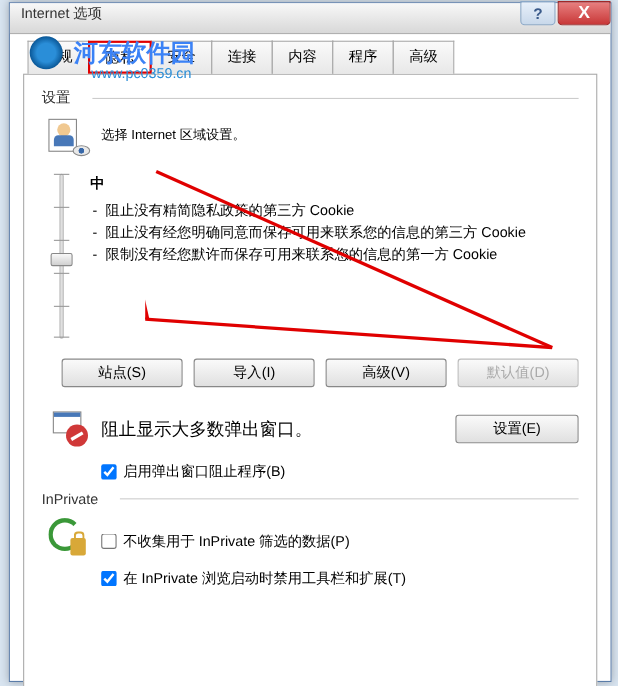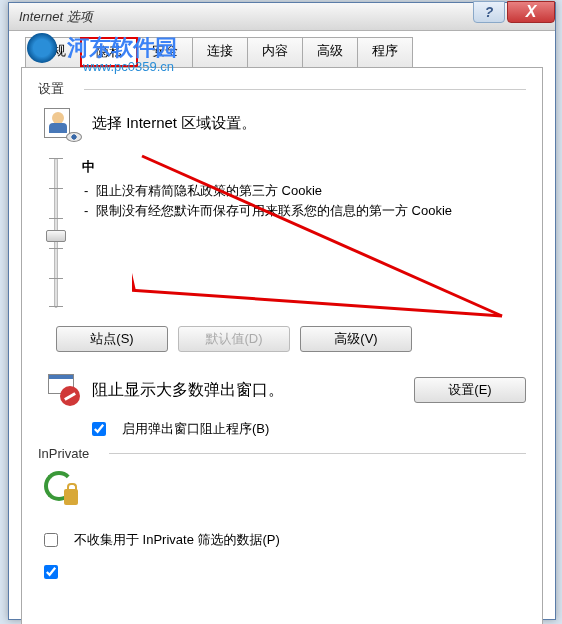--- a/index.html
+++ b/index.html
@@ -1,20 +1,20 @@
 <!DOCTYPE html>
 <html><head>
 <meta charset="utf-8">
 <style>
 * { margin: 0; padding: 0; box-sizing: border-box; font-family: "Microsoft YaHei", "SimSun", Tahoma, sans-serif; }
 body { background: #d8e4f0; width: 562px; height: 624px; position: relative; overflow: hidden; }
 
 .window { position: absolute; left: 8px; top: 2px; width: 548px; height: 618px; background: #fff; border: 1px solid #5a7ca8; box-shadow: 0 0 8px rgba(0,0,0,0.3); }
 
-.titlebar { height: 28px; background: linear-gradient(to bottom, #f8f8f8 0%, #e8e8e8 50%, #d8d8d8 100%); border-bottom: 1px solid #b0b0b0; display: flex; align-items: center; padding-left: 10px; position: relative; font-style: italic; }
+.titlebar { height: 28px; background: linear-gradient(to bottom, #f8f8f8 0%, #e8e8e8 50%, #d8d8d8 100%); border-bottom: 1px solid #b0b0b0; display: flex; padding-left: 10px; position: relative; }
 .titlebar-text { font-size: 13px; color: #333; }
 .titlebar-buttons { position: absolute; right: 0; top: -2px; display: flex; }
 .help-btn { width: 32px; height: 22px; background: linear-gradient(to bottom, #e8f0fa, #c8d8ea); border: 1px solid #8aa8c8; border-radius: 0 0 4px 4px; display: flex; align-items: center; justify-content: center; font-size: 14px; font-weight: bold; color: #3a5a8a; margin-right: 2px; }
 .close-btn { width: 48px; height: 22px; background: linear-gradient(to bottom, #e88080, #c83838); border: 1px solid #a02828; border-radius: 0 0 4px 4px; display: flex; align-items: center; justify-content: center; color: #fff; font-size: 16px; font-weight: bold; }
 
 .watermark { position: absolute; left: 18px; top: 30px; font-size: 22px; font-weight: bold; z-index: 5; pointer-events: none; }
 .watermark .logo-icon { display: inline-block; width: 30px; height: 30px; border-radius: 50%; background: radial-gradient(circle, #2a8ed8 40%, #0a5898 70%); position: relative; vertical-align: middle; }
 .watermark .wm-text { color: #3b82f6; margin-left: 4px; vertical-align: middle; }
 .watermark .wm-url { position: absolute; left: 56px; top: 26px; font-size: 13px; color: #2a8ed8; font-weight: normal; }
 
@@ -27,21 +27,21 @@
 .groupbox-label { font-size: 13px; color: #333; }
 .group-header { display: flex; align-items: center; gap: 20px; margin-bottom: 10px; }
 .group-header .line { flex: 1; border-top: 1px solid #ccc; }
 
 .settings-row { display: flex; align-items: flex-start; gap: 12px; margin: 10px 0 0 6px; }
 .settings-icon { width: 36px; height: 36px; position: relative; flex-shrink: 0; }
 .settings-icon .page { width: 26px; height: 30px; background: #fff; border: 1px solid #888; position: absolute; }
 .settings-icon .head { width: 12px; height: 12px; border-radius: 50%; background: #f0c890; position: absolute; left: 8px; top: 4px; }
 .settings-icon .body { width: 18px; height: 10px; background: #4878b8; position: absolute; left: 5px; top: 15px; border-radius: 4px 4px 0 0; }
 .settings-icon .eye { width: 16px; height: 10px; border-radius: 50%; background: radial-gradient(circle, #3868a8 30%, #e8e8e8 35%); position: absolute; right: -2px; bottom: 2px; border: 1px solid #888; }
-.settings-text { font-size: 15px; padding-top: 6px; }
+.settings-text { font-size: 12px; padding-top: 6px; }
 
 .slider-section { display: flex; margin: 14px 0 0 6px; gap: 14px; }
 .slider-track { width: 24px; height: 150px; position: relative; flex-shrink: 0; }
 .slider-groove { position: absolute; left: 10px; top: 0; width: 4px; height: 150px; background: #e0e0e0; border: 1px solid #bbb; border-radius: 2px; }
 .slider-tick { position: absolute; left: 5px; width: 14px; height: 1px; background: #999; }
 .slider-thumb { position: absolute; left: 2px; width: 20px; height: 12px; background: linear-gradient(to bottom, #f8f8f8, #d0d0d0); border: 1px solid #888; border-radius: 2px; cursor: pointer; }
 
 .slider-desc { font-size: 13px; flex: 1; }
 .slider-level { font-weight: bold; margin-bottom: 6px; }
 .slider-bullet { margin: 2px 0; padding-left: 14px; position: relative; line-height: 1.4; }
@@ -54,29 +54,29 @@
 .popup-section { margin-top: 20px; }
 .popup-row { display: flex; align-items: center; gap: 12px; margin: 8px 0 0 6px; }
 .popup-icon { width: 36px; height: 36px; position: relative; flex-shrink: 0; }
 .popup-icon .win { width: 26px; height: 20px; background: #fff; border: 1px solid #888; position: absolute; left: 4px; top: 2px; }
 .popup-icon .win::before { content: ""; position: absolute; top: 0; left: 0; right: 0; height: 4px; background: #4878b8; }
 .popup-icon .circle { width: 20px; height: 20px; border-radius: 50%; background: #d03838; position: absolute; right: 0; bottom: 2px; display: flex; align-items: center; justify-content: center; }
 .popup-icon .circle::before { content: ""; width: 12px; height: 3px; background: #fff; transform: rotate(-30deg); }
 .popup-text { flex: 1; font-size: 16px; }
 .popup-btn-wrap { margin-left: auto; }
 
-.checkbox-row { display: flex; align-items: center; gap: 16px; margin: 12px 0 0 54px; font-size: 13px; }
+.checkbox-row { display: flex; align-items: center; gap: 6px; margin: 12px 0 0 54px; font-size: 13px; }
 .checkbox-row input { width: 14px; height: 14px; }
 
 .inprivate-section { margin-top: 8px; }
 .inprivate-icon { width: 36px; height: 36px; position: relative; flex-shrink: 0; }
 .inprivate-icon .arrow-circ { width: 30px; height: 30px; border: 4px solid #3a9838; border-radius: 50%; border-right-color: transparent; position: absolute; }
 .inprivate-icon .lock { width: 14px; height: 16px; background: #d8a838; border-radius: 2px; position: absolute; right: 2px; bottom: 2px; }
 .inprivate-icon .lock::before { content: ""; position: absolute; top: -6px; left: 3px; width: 6px; height: 6px; border: 2px solid #d8a838; border-bottom: none; border-radius: 4px 4px 0 0; }
-.inprivate-row { display: flex; align-items: flex-start; gap: 12px; margin: 8px 0 0 6px; flex-direction: column; }
+.inprivate-row { display: flex; align-items: flex-start; gap: 12px; margin: 8px 0 0 6px; }
 .inprivate-checks { flex: 1; }
 
 .arrow-annotation { position: absolute; left: 110px; top: 78px; width: 420px; height: 180px; pointer-events: none; z-index: 10; }
 .arrow-annotation svg { width: 100%; height: 100%; }
 </style>
 </head>
 <body>
 
 <div class="window">
   <div class="titlebar">
@@ -92,22 +92,22 @@
     <span class="wm-text">河东软件园</span>
     <span class="wm-url">www.pc0359.cn</span>
   </div>
 
   <div class="tabs">
     <div class="tab">常规</div>
     <div class="tab highlighted">隐私</div>
     <div class="tab">安全</div>
     <div class="tab">连接</div>
     <div class="tab">内容</div>
+    <div class="tab">程序</div>
     <div class="tab">高级</div>
-    <div class="tab">程序</div>
   </div>
 
   <div class="tab-content">
 
     <div class="group-header">
       <span class="groupbox-label">设置</span>
       <span class="line"></span>
     </div>
 
     <div class="settings-row">
@@ -127,28 +127,30 @@
         <div class="slider-tick" style="top:30px"></div>
         <div class="slider-tick" style="top:60px"></div>
         <div class="slider-tick" style="top:90px"></div>
         <div class="slider-tick" style="top:120px"></div>
         <div class="slider-tick" style="top:148px"></div>
         <div class="slider-thumb" style="top:72px"></div>
       </div>
       <div class="slider-desc">
         <div class="slider-level">中</div>
         <div class="slider-bullet">阻止没有精简隐私政策的第三方 Cookie</div>
+        <div class="slider-bullet">阻止没有经您明确同意而保存可用来联系您的信息的第三方 Cookie</div>
         <div class="slider-bullet">限制没有经您默许而保存可用来联系您的信息的第一方 Cookie</div>
       </div>
     </div>
 
     <div class="button-row">
       <button class="btn">站点(S)</button>
+      <button class="btn">导入(I)</button>
+      <button class="btn">高级(V)</button>
       <button class="btn" disabled="">默认值(D)</button>
-      <button class="btn">高级(V)</button>
     </div>
 
     <div class="popup-section">
       <div class="popup-row">
         <div class="popup-icon">
           <div class="win"></div>
             <div class="circle"></div>
         </div>
         <div class="popup-text">阻止显示大多数弹出窗口。</div>
         <div class="popup-btn-wrap">
@@ -171,20 +173,21 @@
           <div class="arrow-circ"></div>
             <div class="lock"></div>
         </div>
         <div class="inprivate-checks">
           <label class="checkbox-row" style="margin-left:0">
             <input type="checkbox" style="">
             <span>不收集用于 InPrivate 筛选的数据(P)</span>
           </label>
           <label class="checkbox-row" style="margin-left:0; margin-top:16px">
             <input type="checkbox" checked="" style="">
+            <span>在 InPrivate 浏览启动时禁用工具栏和扩展(T)</span>
           </label>
         </div>
       </div>
     </div>
 
     <div class="arrow-annotation">
       <svg viewBox="0 0 420 180">
         <defs>
           <marker id="arrowhead" markerWidth="12" markerHeight="10" refX="2" refY="5" orient="auto">
             <polygon points="0 0, 12 5, 0 10" fill="#e00000"></polygon>

